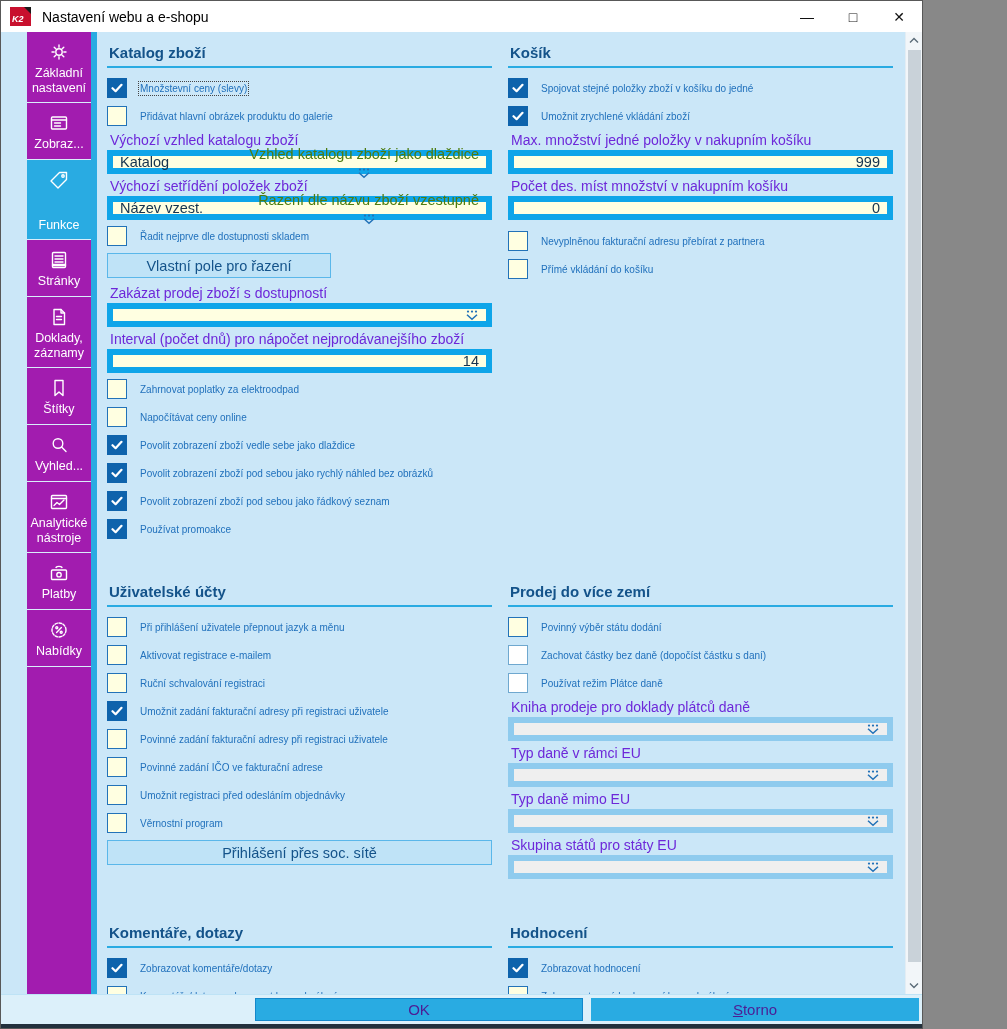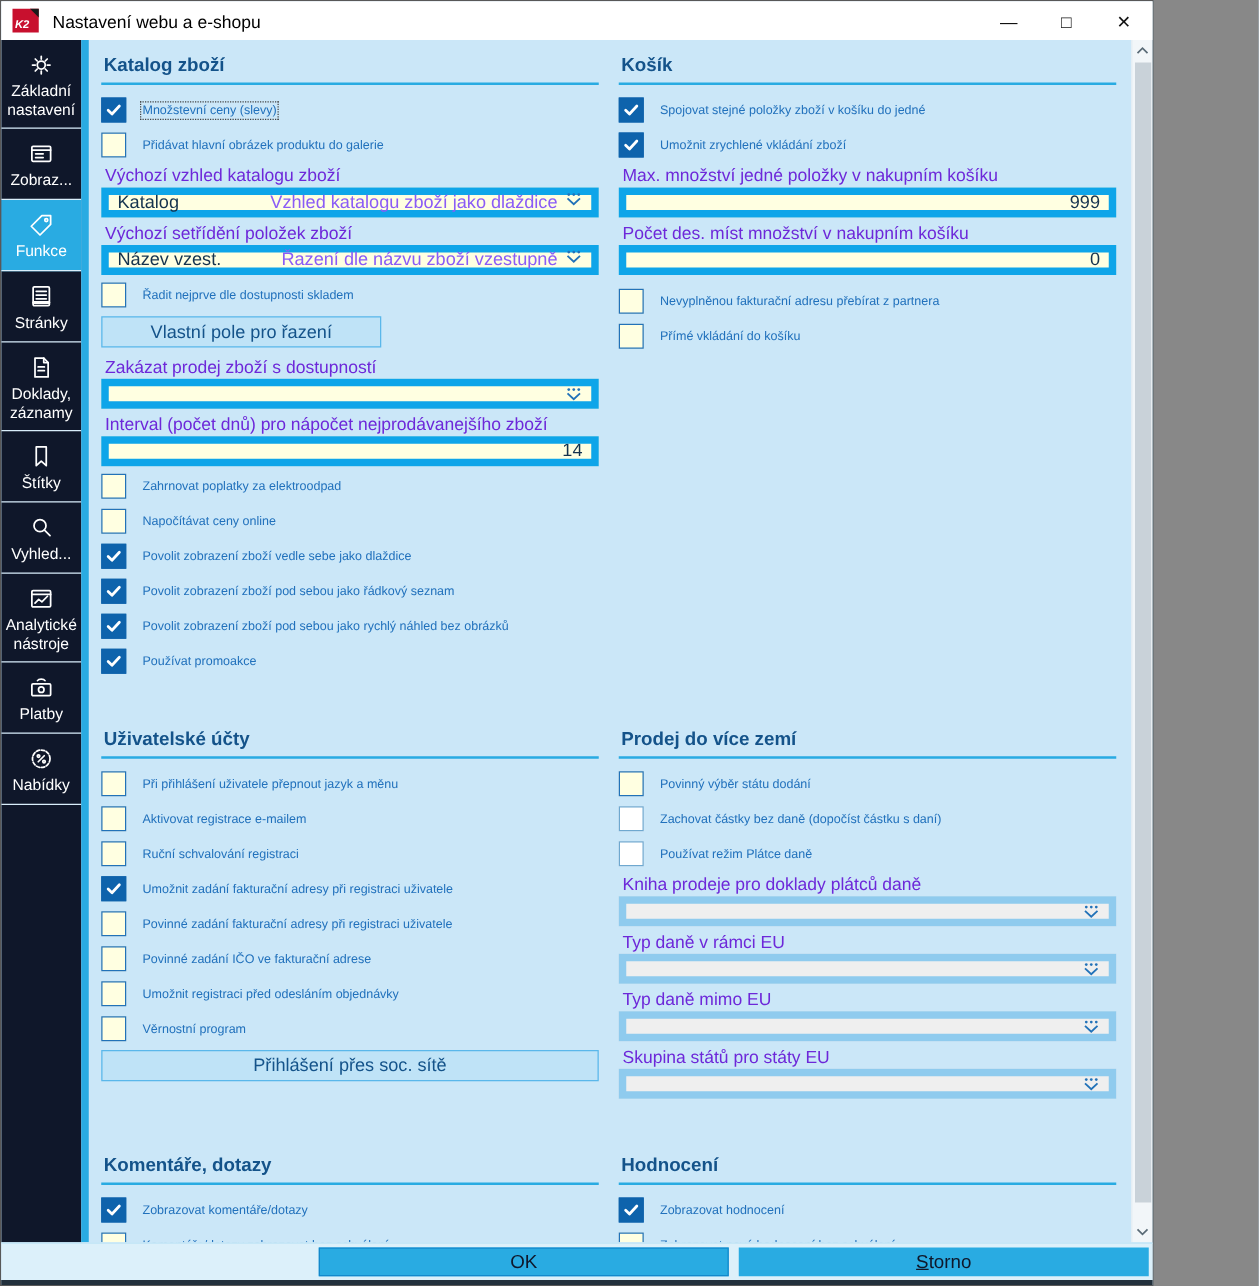--- a/index.html
+++ b/index.html
@@ -11,23 +11,23 @@
   .titlebar { height:31px; background:#fff; display:flex; align-items:center; padding-left:9px; flex:0 0 auto; }
   .logo { position:relative; width:21px; height:19px; background:#C8102E; display:flex; align-items:flex-end; justify-content:flex-start; padding:0 0 2px 2px; }
   .logo::after { content:""; position:absolute; top:0; right:0; width:0; height:0; border-left:7px solid transparent; border-top:7px solid #1a1a1a; }
   .logo span { color:#fff; font-size:9px; font-weight:bold; font-style:italic; }
   .title-text { margin-left:11px; font-size:14px; color:#000; }
   .win-controls { margin-left:auto; display:flex; height:100%; }
   .win-btn { width:46px; display:flex; align-items:center; justify-content:center; font-size:14px; color:#111; cursor:default; }
 
   
   .main { flex:1 1 auto; display:flex; overflow:hidden; }
-  .sidebar { width:64px; background:#0f172a; display:flex; flex-direction:column; flex:0 0 auto; }
+  .sidebar { width:64px; background:#a21caf; display:flex; flex-direction:column; flex:0 0 auto;margin-left:26px; }
   .sitem { min-height:57px; padding:8px 2px 6px; display:flex; flex-direction:column; align-items:center; justify-content:flex-start; border-bottom:1px solid #D9EEFB; color:#fff; cursor:default; }
-  .sitem.selected { background:#29ABE2; }
+  .sitem.selected { background:#29ABE2;gap:24px; }
   .sicon { height:24px; display:flex; align-items:center; justify-content:center; }
   .slabel { font-size:12.5px; text-align:center; line-height:1.2; margin-top:2px; }
   .sidebar-fill { flex:1; }
   .accent-strip { width:6px; background:#29ABE2; flex:0 0 auto; }
 
   .content { flex:1 1 auto; padding:8px 12px 0 10px; display:grid; grid-template-columns:1fr 1fr; column-gap:16px; align-content:start; overflow:hidden; }
   .section { grid-row:auto; }
   .row2 { margin-top:34px; }
   .row3 { margin-top:38px; }
   .sec-header { font-size:15px; font-weight:bold; color:#14538A; padding:4px 0 5px 2px; border-bottom:2px solid #29ABE2; margin-bottom:8px; }
@@ -41,36 +41,36 @@
   .cblabel { font-size:10px; color:#2171BC; white-space:nowrap; }
   .cblabel.focused { outline:1px dotted #444; outline-offset:1px; }
 
   .flabel { font-size:14px; color:#6d28d9; margin:4px 0 2px 3px; white-space:nowrap; }
   .field { width:100%; height:24px; background:#FFFFE1; border:6px solid #0ea5e9; font-size:14.5px; color:#15334E; padding:0 7px; display:flex; align-items:center; margin-bottom:3px; }
   .field.disabled { background:#EFEFEF; border-color:#8FCBEE; }
   input.field { font-family:"Liberation Sans", sans-serif; }
   input.num { text-align:right; }
   .combo { justify-content:space-between; cursor:default; }
   .combo .fval { white-space:nowrap; }
-  .combo .fdesc { display:flex; align-items:flex-start; gap:6px; white-space:nowrap; color:#8b5cf6; }
+  .combo .fdesc { display:flex; align-items:center; gap:6px; white-space:nowrap; color:#4d7c0f;flex-direction:column; }
   .dd { flex:0 0 auto; }
 
   .panel-btn { height:25px; background:#BFE3F7; border:1px solid #5AB7EA; color:#14538A; font-size:14.5px; display:flex; align-items:center; justify-content:center; margin:5px 0 7px 0; cursor:default; }
   .btn-narrow { width:224px; }
   .btn-wide { width:100%; }
 
   
   .scrollbar { width:17px; flex:0 0 auto; background:#F2F6F9; display:flex; flex-direction:column; align-items:center; border-left:1px solid #E3EDF4; }
   .sb-arrow { width:17px; height:17px; display:flex; align-items:center; justify-content:center; }
   .sb-thumb { width:13px; flex:1 1 auto; background:#C9D2D9; margin:1px 0; }
   .sb-track-gap { height:14px; flex:0 0 auto; }
 
   
   .footer { height:30px; flex:0 0 auto; background:#DCF0FA; border-top:1px solid #BEE3F6; display:flex; align-items:center; justify-content:flex-end; gap:8px; padding:0 3px; }
-  .fbtn { width:328px; height:23px; background:#29ABE2; color:#0f172a; font-size:15px; display:flex; align-items:center; justify-content:center; cursor:default; }
+  .fbtn { width:328px; height:23px; background:#29ABE2; color:#4c1d95; font-size:15px; display:flex; align-items:center; justify-content:center; cursor:default; }
   .fbtn .lbl { display:block; }
   .btn-ok { border:1px solid #1388CB; }
   .btn-storno .lbl::first-letter { text-decoration:underline; }
   .bottom-strip { height:4px; background:#22303C; flex:0 0 auto; }
 
   svg.icon { stroke:#fff; stroke-width:1.4; fill:none; stroke-linecap:round; stroke-linejoin:round; }
 </style>
 </head>
 <body>
 
@@ -267,29 +267,29 @@
               </svg>
             </span>
           <span class="cblabel">Povolit zobrazení zboží vedle sebe jako dlaždice</span>
         </div>
         <div class="cbrow">
           <span class="cb checked">
               <svg class="check" width="12" height="10" viewBox="0 0 12 10">
                 <path d="M1.5 5.2L4.6 8.2L10.5 1.8" stroke="#fff" stroke-width="2.2" fill="none" stroke-linecap="round" stroke-linejoin="round"></path>
               </svg>
             </span>
+          <span class="cblabel">Povolit zobrazení zboží pod sebou jako rychlý náhled bez obrázků</span>
+        </div>
+        <div class="cbrow">
+          <span class="cb checked">
+              <svg class="check" width="12" height="10" viewBox="0 0 12 10">
+                <path d="M1.5 5.2L4.6 8.2L10.5 1.8" stroke="#fff" stroke-width="2.2" fill="none" stroke-linecap="round" stroke-linejoin="round"></path>
+              </svg>
+            </span>
           <span class="cblabel">Povolit zobrazení zboží pod sebou jako řádkový seznam</span>
-        </div>
-        <div class="cbrow">
-          <span class="cb checked">
-              <svg class="check" width="12" height="10" viewBox="0 0 12 10">
-                <path d="M1.5 5.2L4.6 8.2L10.5 1.8" stroke="#fff" stroke-width="2.2" fill="none" stroke-linecap="round" stroke-linejoin="round"></path>
-              </svg>
-            </span>
-          <span class="cblabel">Povolit zobrazení zboží pod sebou jako rychlý náhled bez obrázků</span>
         </div>
         <div class="cbrow">
           <span class="cb checked">
               <svg class="check" width="12" height="10" viewBox="0 0 12 10">
                 <path d="M1.5 5.2L4.6 8.2L10.5 1.8" stroke="#fff" stroke-width="2.2" fill="none" stroke-linecap="round" stroke-linejoin="round"></path>
               </svg>
             </span>
           <span class="cblabel">Používat promoakce</span>
         </div>
       </div>

